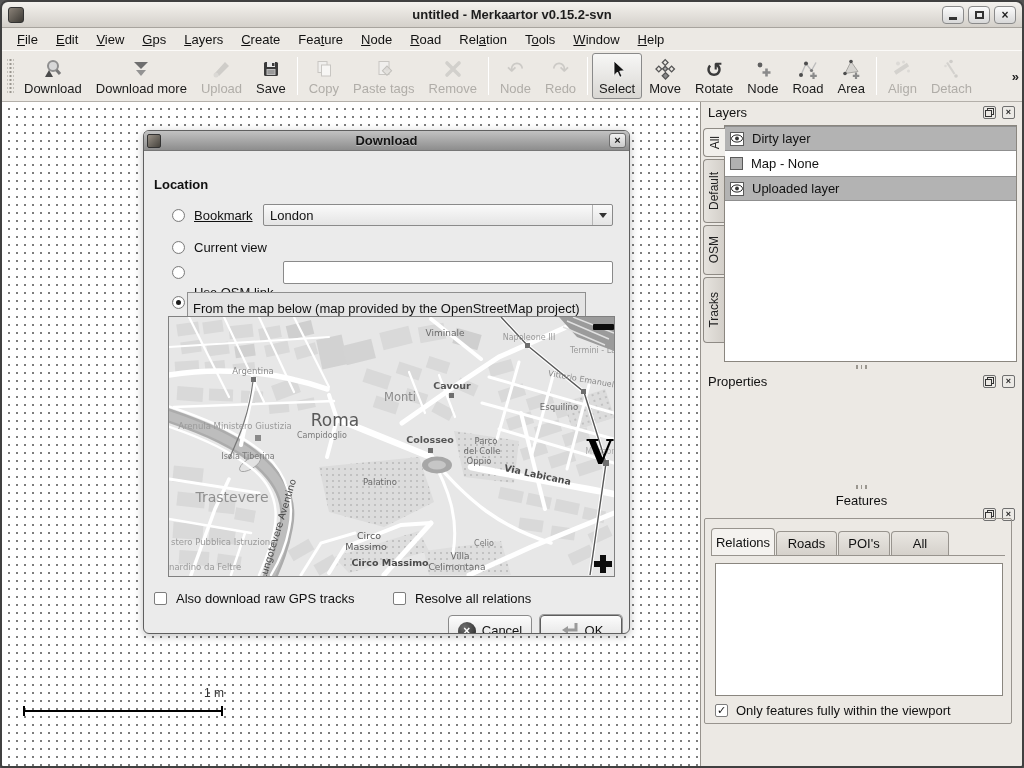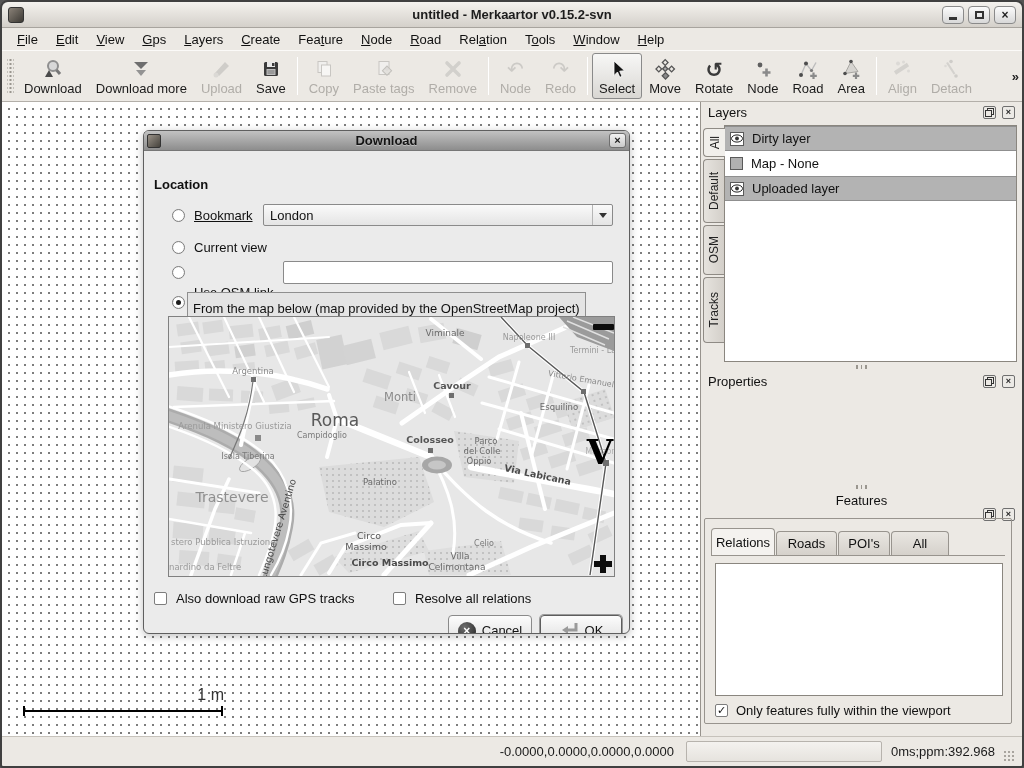--- a/index.html
+++ b/index.html
@@ -36,21 +36,21 @@
   .tbtn.active{border:1px solid #8a8a8a;background:linear-gradient(#f7f7f6,#d9d7d3);padding:2px 6px 3px;}
   .tb-sep{width:1px;background:#b5b1ab;border-right:1px solid #fff;margin:4px 4px;}
   .tb-uglyph{font-size:20px;line-height:1;color:#3a3a3a;}
   .tb-uglyph.dis{color:#cccac6;}
   .tb-overflow{position:absolute;right:3px;top:18px;font-size:13px;font-weight:bold;color:#222;}
   
   .main{flex:1 1 auto;display:flex;min-height:0;}
   .canvas{width:698px;flex:0 0 698px;position:relative;background-color:#fff;
     background-image:radial-gradient(circle,#7d7d7d 0.9px,transparent 1.05px);
     background-size:8px 8px;background-position:3px 3px;overflow:hidden;}
-  .scale-label{position:absolute;left:178px;top:584px;width:44px;text-align:right;font-size:16px;color:#333;}
+  .scale-label{position:absolute;left:178px;top:584px;width:44px;text-align:right;font-size:12px;color:#333;}
   .scale-line{position:absolute;left:21px;top:608px;width:200px;height:2px;background:#000;}
   .tick{position:absolute;top:-4px;width:2px;height:10px;background:#000;}
   .tick.r{right:0;}
   
   .dialog{position:absolute;left:141px;top:28px;width:487px;height:504px;background:#ebebeb;
     border:1px solid #5f5f5f;border-radius:6px;box-shadow:0 2px 8px rgba(0,0,0,.25);overflow:hidden;}
   .dlg-title{height:20px;background:linear-gradient(#c2c2c2,#8d8d8d);border-bottom:1px solid #777;
     display:flex;align-items:center;padding:0 3px;position:relative;}
   .dlg-ico{width:14px;height:14px;border-radius:2px;background:linear-gradient(135deg,#9a9288,#45423c);border:1px solid #333;}
   .dlg-title-text{position:absolute;left:0;right:0;text-align:center;font-size:13px;font-weight:bold;color:#141414;text-shadow:0 1px 0 rgba(255,255,255,.35);}
@@ -690,19 +690,13 @@
         <div class="fcheck-row">
           <span class="cb2">
               <span>✓</span>
             </span>
           <span>Only features fully within the viewport</span>
         </div>
       </div>
     </div>
   </div>
 
-  <div class="statusbar">
-    <span class="sb-coords">-0.0000,0.0000,0.0000,0.0000</span>
-    <span class="sb-progress"></span>
-    <span class="sb-perf">0ms;ppm:392.968</span>
-    <span class="sb-grip"></span>
-  </div>
 </div>
 
 </body></html>

